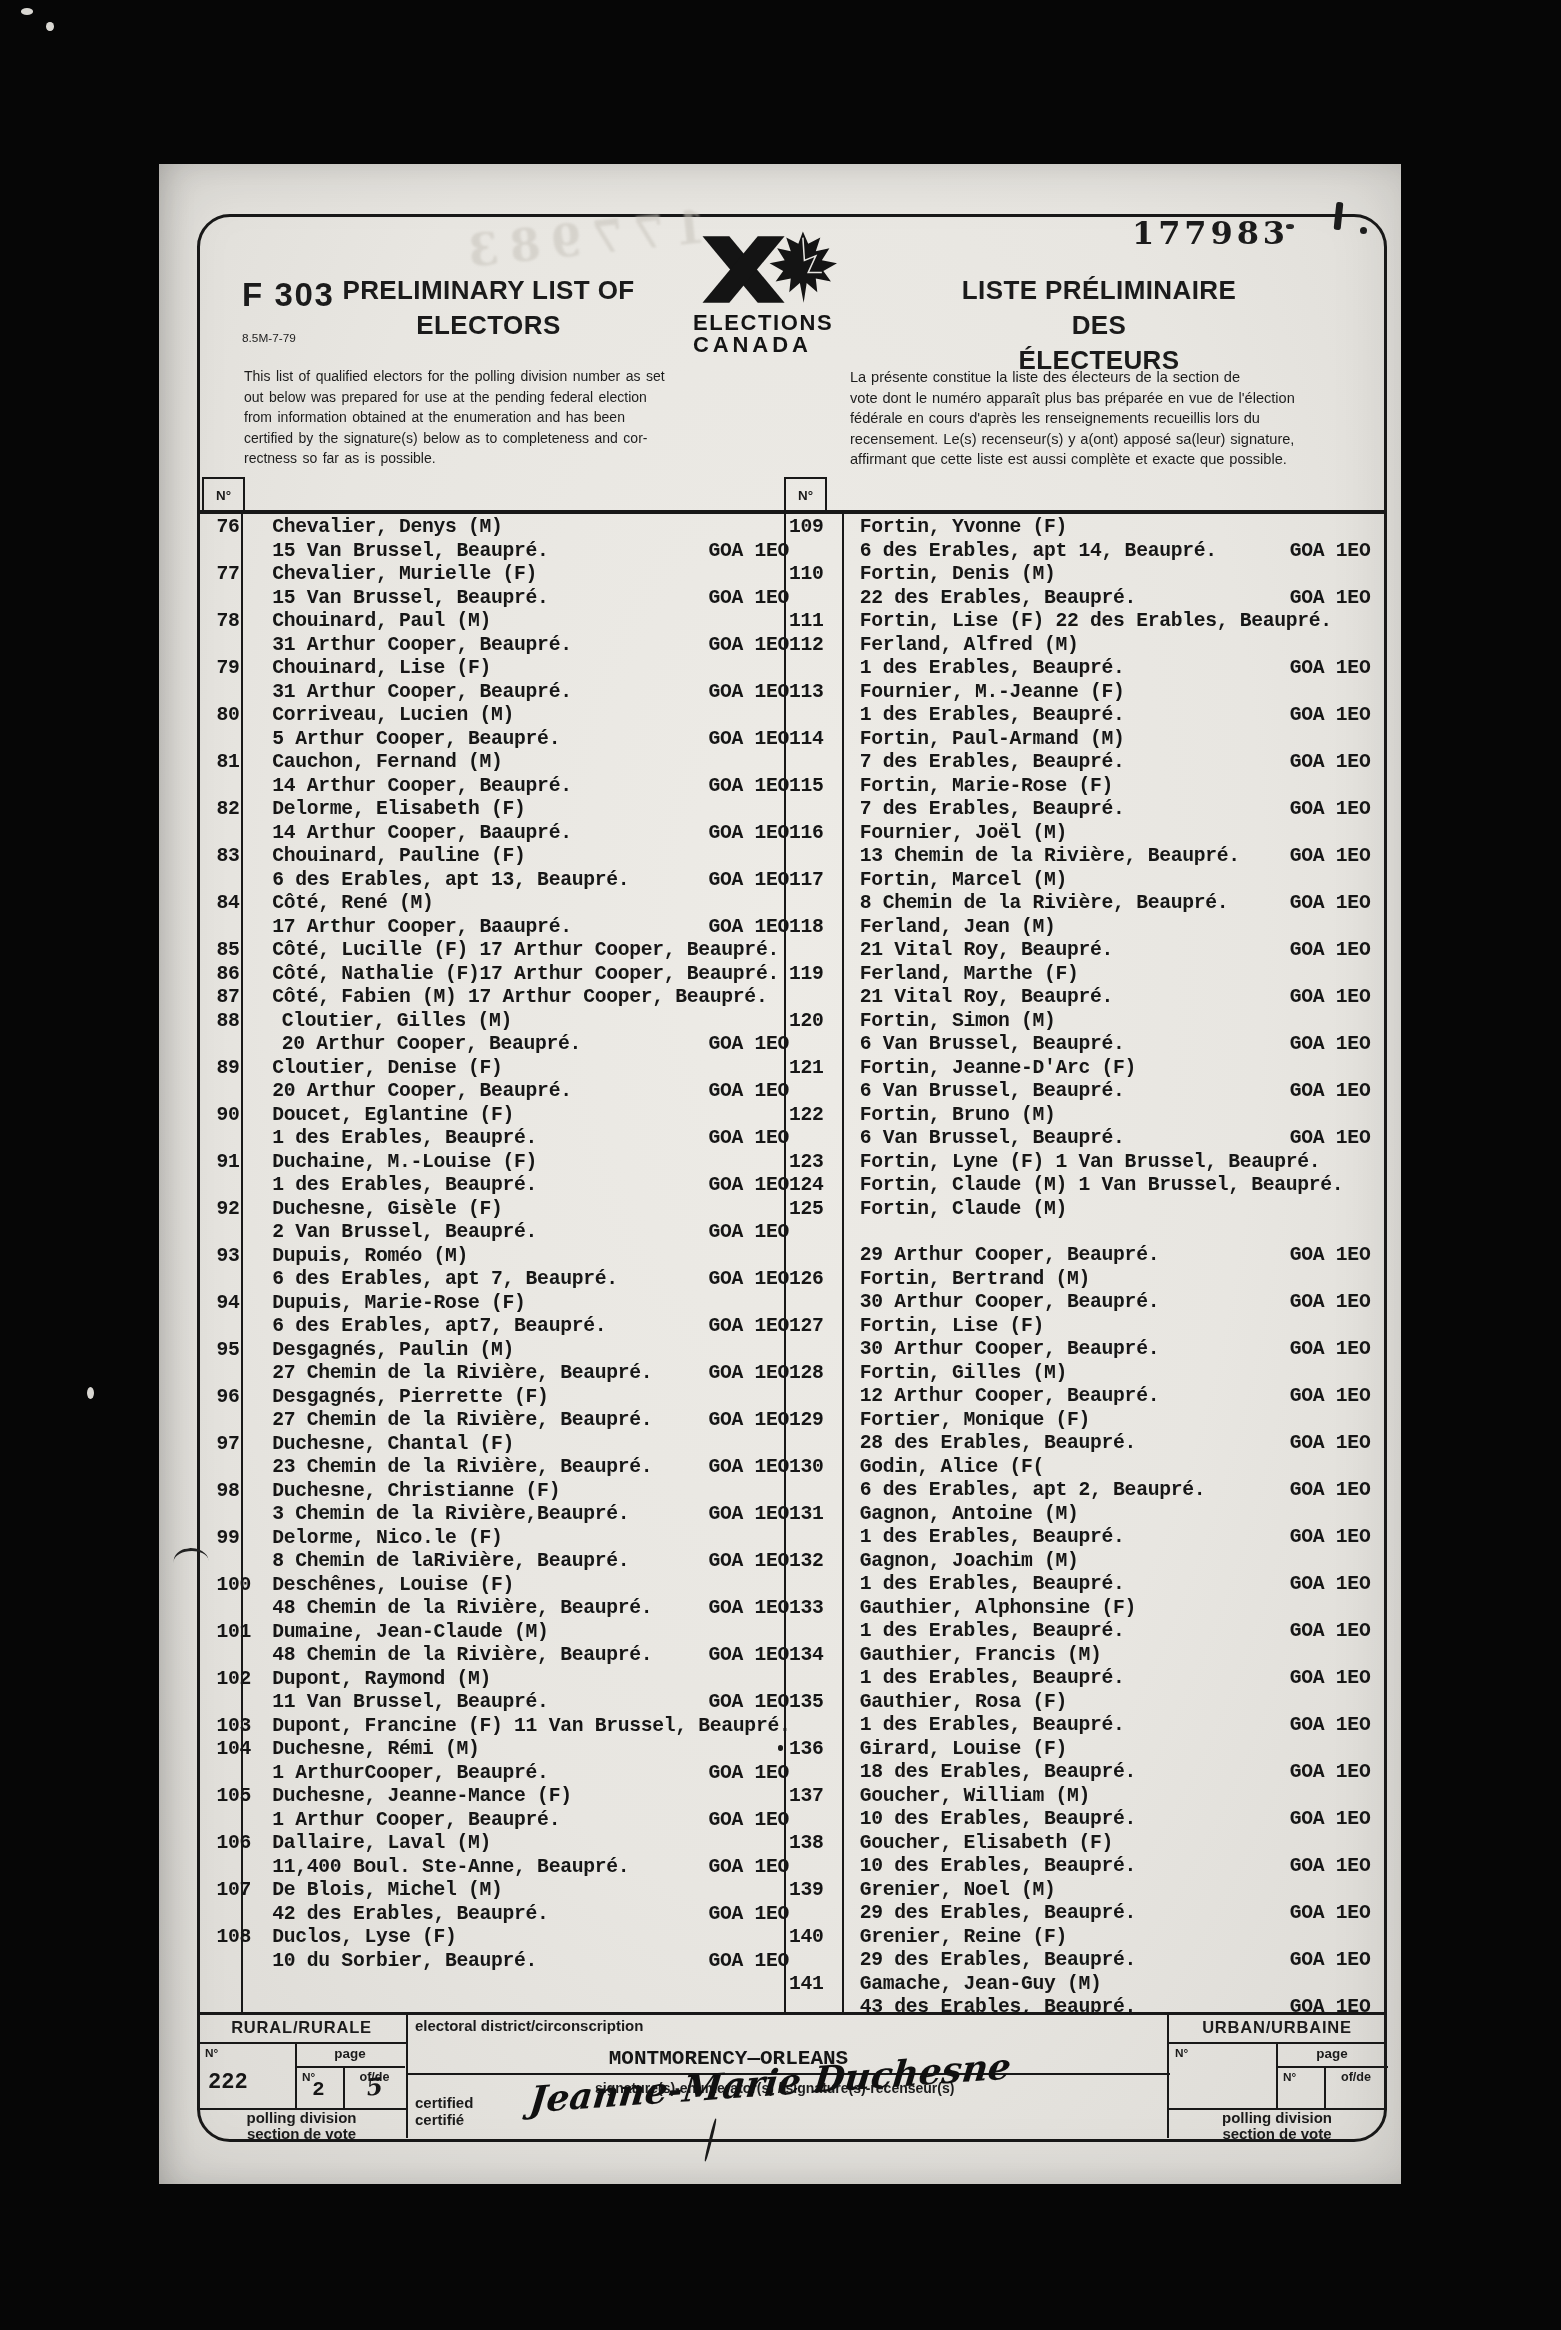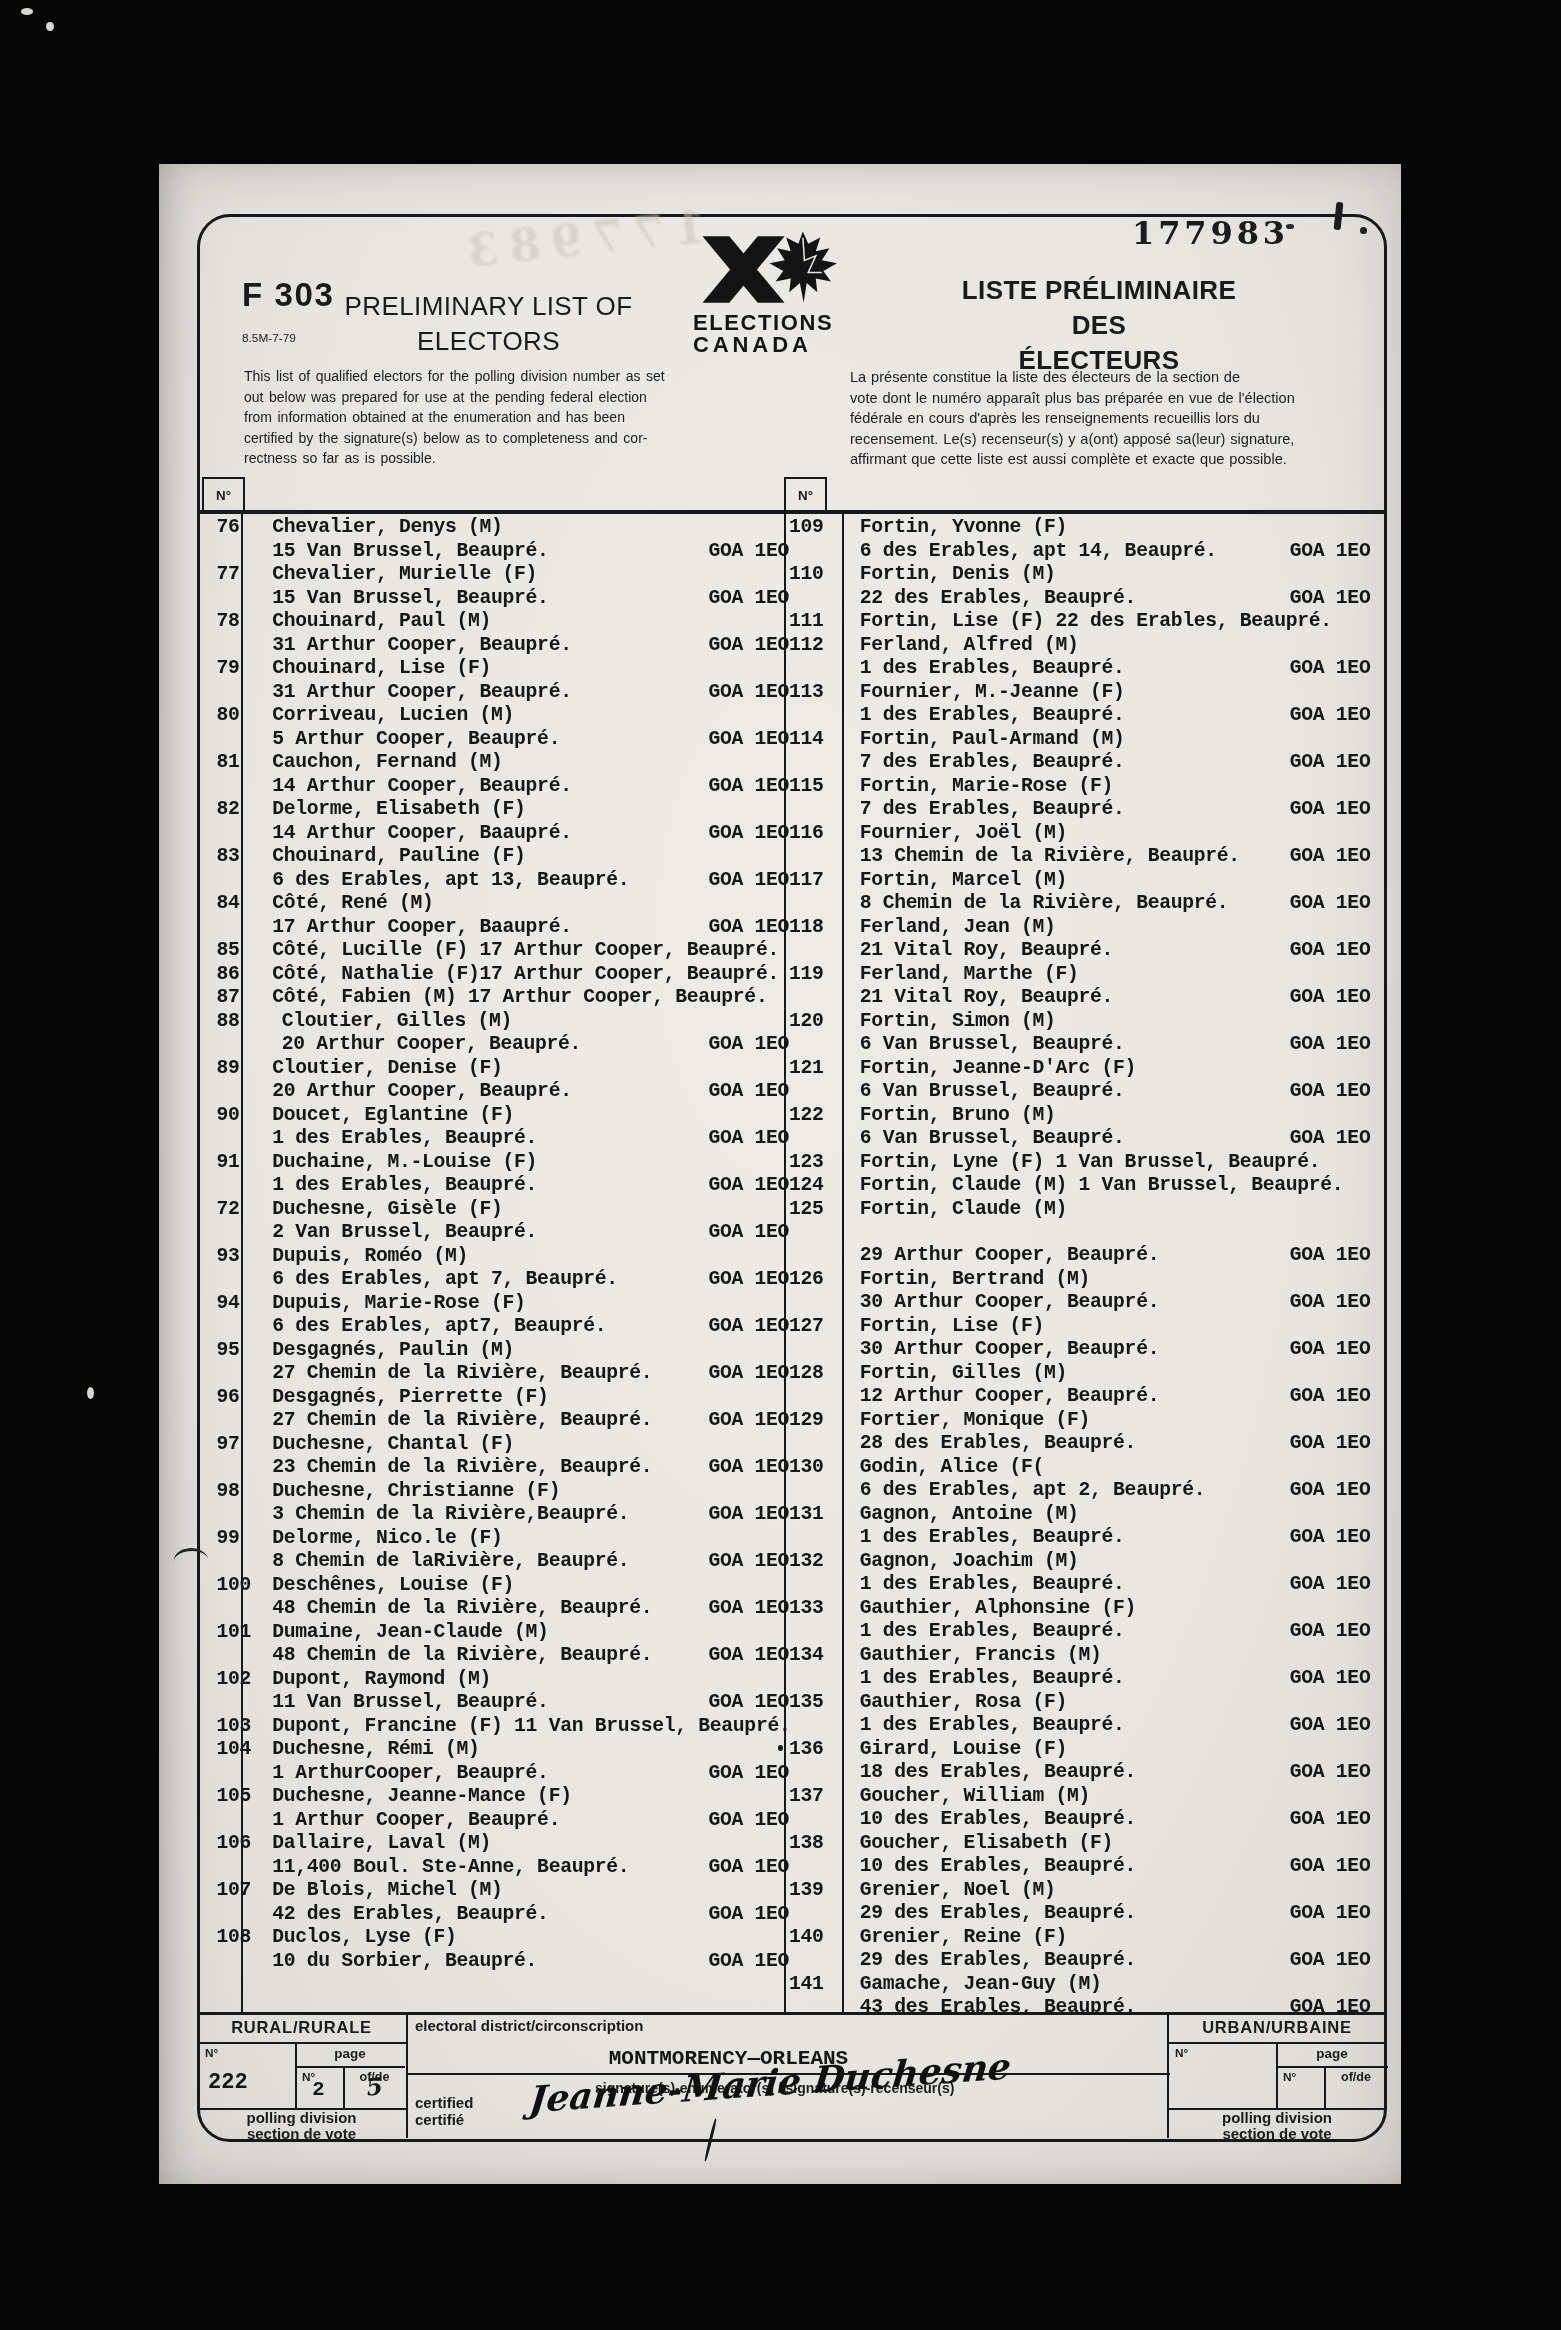--- a/index.html
+++ b/index.html
@@ -25,21 +25,21 @@
     left:253px;top:50px;width:339px;text-align:center;
     font:700 44px "DejaVu Serif",serif;letter-spacing:11px;color:#c7c3bb;opacity:.55;
     transform:scaleX(-1) rotate(6deg);filter:blur(0.8px);
   }
   #serial-number{
     left:973px;top:50px;
     font:700 32px "DejaVu Serif",serif;letter-spacing:3.9px;color:#1b1b1b;
   }
   #form-code{left:83px;top:112px;font-weight:bold;font-size:33px;letter-spacing:1.6px;color:#1b1b1b;}
   #title-en{left:172px;top:109px;width:315px;text-align:center;white-space:pre-line;
-    font-weight:normal;font-size:26px;line-height:35px;letter-spacing:0.4px;color:#1b1b1b;margin-top:16px;}
+    font-weight:bold;font-size:26px;line-height:35px;letter-spacing:0.4px;color:#1b1b1b;}
   #print-code{left:83px;top:167px;font-size:11.8px;color:#222;}
   #intro-en{left:85px;top:202px;width:493px;white-space:pre-line;
     font-size:14px;line-height:20.5px;word-spacing:1.6px;color:#1c1c1c;}
   #title-fr{left:778px;top:109px;width:324px;text-align:center;white-space:pre-line;
     font-weight:bold;font-size:26px;line-height:35px;letter-spacing:0.4px;color:#1b1b1b;}
   #intro-fr{left:691px;top:203px;width:496px;white-space:pre-line;
     font-size:14.6px;line-height:20.5px;word-spacing:0.8px;color:#1c1c1c;}
   #logo{left:534px;top:66px;width:154px;color:#141414;}
   #logo .word1{font-weight:bold;font-size:22px;letter-spacing:1.6px;line-height:22px;}
   #logo .word2{font-weight:bold;font-size:22px;letter-spacing:3.9px;line-height:22px;}
@@ -292,21 +292,21 @@
         <div class="eno">91</div>
         <div class="ebody">
           <div class="eline ename">Duchaine, M.-Louise (F)</div>
           <div class="eline eaddr">
             <span>1 des Erables, Beaupré.</span>
             <span class="ecode">GOA 1EO</span>
           </div>
         </div>
       </div>
       <div class="erow">
-        <div class="eno">72</div>
+        <div class="eno">92</div>
         <div class="ebody">
           <div class="eline ename">Duchesne, Gisèle (F)</div>
           <div class="eline eaddr">
             <span>2 Van Brussel, Beaupré.</span>
             <span class="ecode">GOA 1EO</span>
           </div>
         </div>
       </div>
       <div class="erow">
         <div class="eno">93</div>

